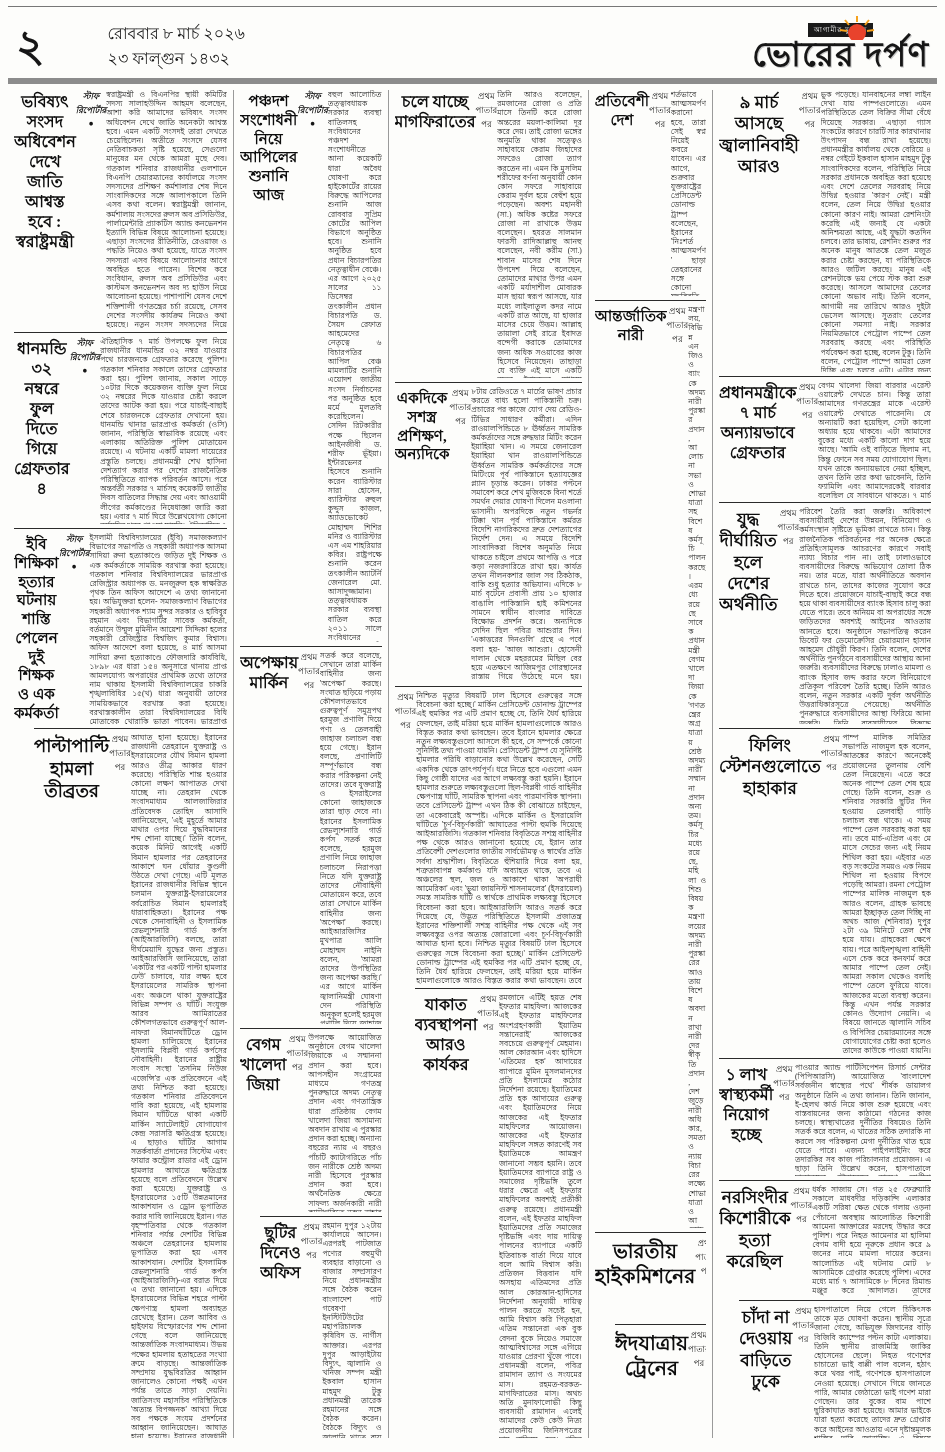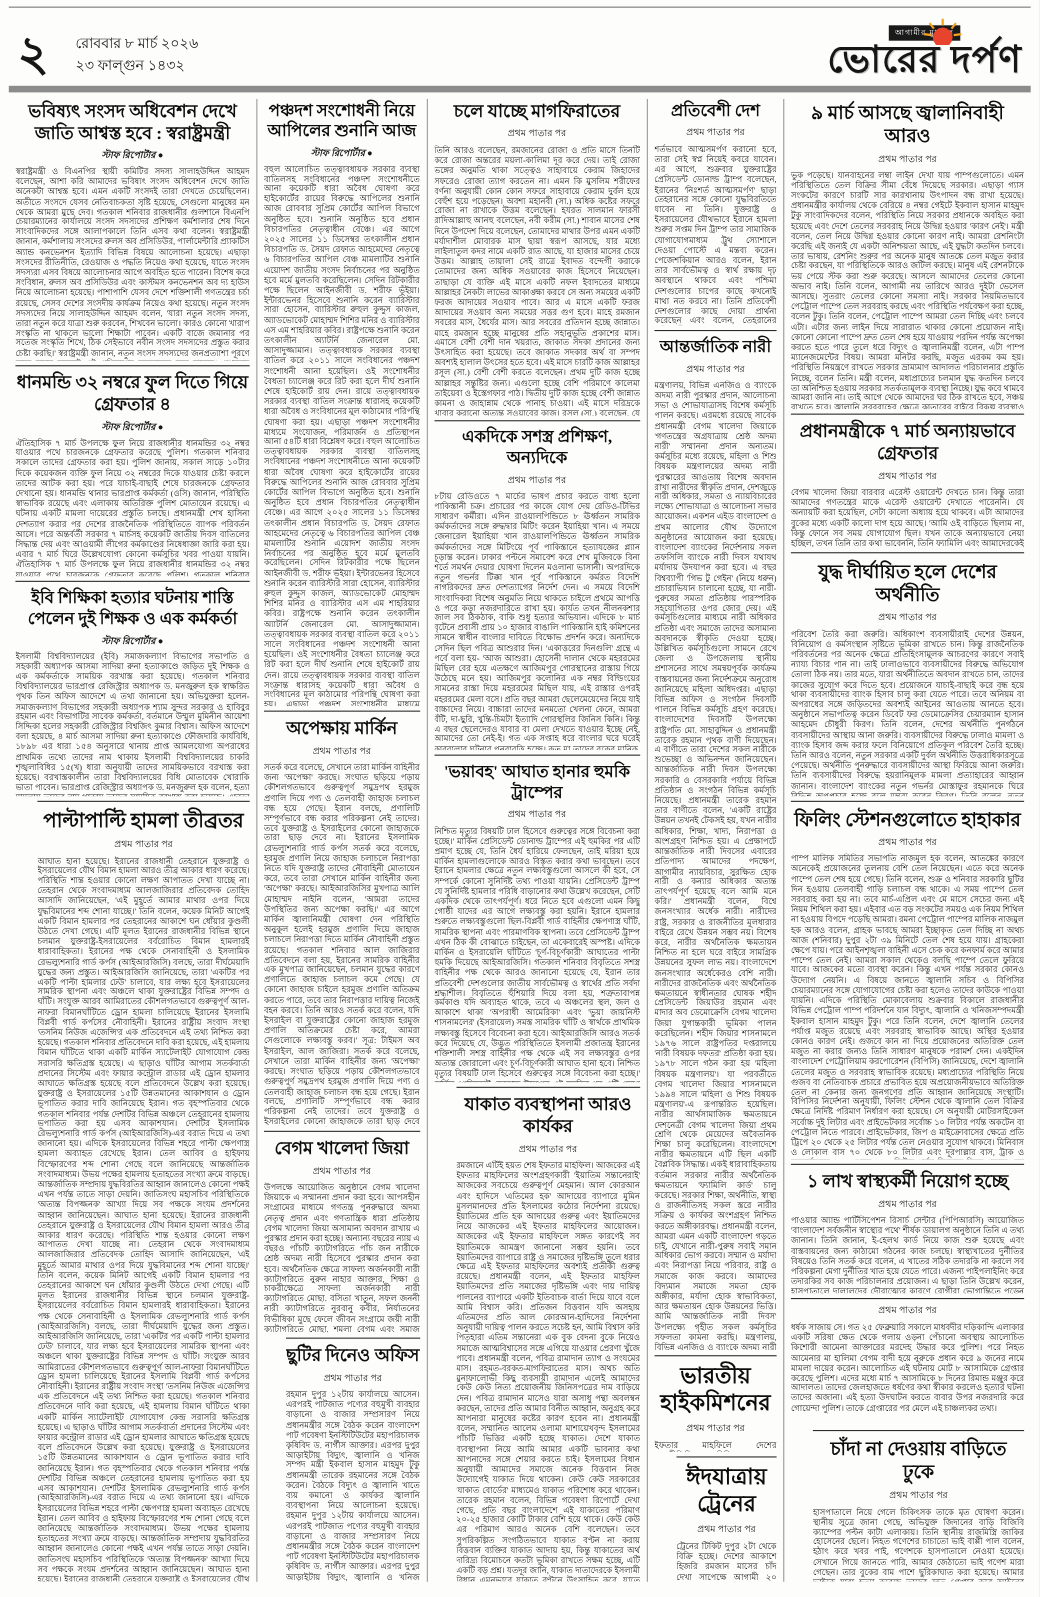--- a/index.html
+++ b/index.html
@@ -6,34 +6,34 @@
   .sheet{
     width:945px;height:1452px;margin:0 auto;background:#fdfdfb;color:#161616;
     font-family:"Liberation Serif","DejaVu Serif",serif;
     box-sizing:border-box;padding:6px 8px 10px;position:relative;overflow:hidden;
   }
   
   .hdr{display:flex;align-items:flex-end;justify-content:space-between;
        border-top:1px solid #777;padding:4px 2px 6px;border-bottom:6px solid #8c8c8c;height:78px;box-sizing:border-box;}
   .hdr-left{display:flex;align-items:center;gap:18px;}
   .pageno{font-size:44px;font-weight:bold;line-height:1;padding:0 6px;}
-  .dates{font-size:13px;line-height:1.55;}
+  .dates{font-size:16px;line-height:1.55;margin-left:39px;}
   .masthead{position:relative;text-align:center;padding-right:6px;}
   .masthead .slug{display:inline-block;background:#1a1a1a;color:#fff;font-size:7px;
        padding:1px 6px;letter-spacing:1px;margin-bottom:1px;}
   .masthead .title{font-size:34px;font-weight:bold;line-height:1;letter-spacing:1px;
        text-shadow:1px 1px 0 #c8c8c8;position:relative;z-index:2;}
   .masthead .sun{position:absolute;top:-4px;right:58px;z-index:1;}
   
   .content{display:flex;height:1348px;margin-top:6px;}
   .col{box-sizing:border-box;padding:0 6px;border-right:1px solid #9a9a9a;display:flex;flex-direction:column;overflow:hidden;}
   .col:last-child{border-right:none;}
   .c1{width:237px;}.c2{width:162px;}.c3{width:210px;}.c4{width:130px;justify-content:space-between;}.c5{width:235px;}
   
-  .story{display:flex;flex-direction:column;overflow:hidden;box-sizing:border-box;flex:0 0 auto;}
+  .story{display:flex;overflow:hidden;box-sizing:border-box;flex:0 0 auto;}
   .story.grow{flex:1 1 auto;margin-left:20px;}
   .story + .story{border-top:1.5px solid #2b2b2b;margin-top:4px;padding-top:4px;}
   .hl{font-weight:bold;text-align:center;margin:2px 0 3px;line-height:1.25;color:#0d0d0d;}
   .hl.s18{font-size:18px;} .hl.s17{font-size:17px;} .hl.s16{font-size:16px;}
   .hl.s15{font-size:15px;} .hl.s14{font-size:20px;}
   .kicker{font-size:8.5px;font-weight:normal;text-align:center;margin-bottom:3px;}
   .byline{font-size:8.5px;font-weight:bold;font-style:italic;text-align:center;margin:0 0 2px;}
   .body{font-size:7.6px;line-height:9.2px;text-align:justify;margin:0;flex:1 1 auto;
         overflow:hidden;color:#1d1d1d;word-break:break-word;}
 </style>
@@ -121,21 +121,20 @@
         <h2 class="hl s16">চলে যাচ্ছে মাগফিরাতের</h2>
         <div class="kicker">প্রথম পাতার পর</div>
         <p class="body">তিনি আরও বলেছেন, রমজানের রোজা ও প্রতি মাসে তিনটি করে রোজা অন্তরের ময়লা-কালিমা দূর করে দেয়। তাই রোজা ভঙ্গের অনুমতি থাকা সত্ত্বেও সাহাবায়ে কেরাম জিহাদের সফরেও রোজা ত্যাগ করতেন না। এমন কি মুসলিম শরীফের বর্ণনা অনুযায়ী কোন কোন সফরে সাহাবায়ে কেরাম দুর্বল হয়ে বেহুঁশ হয়ে পড়েছেন। অবশ্য মহানবী (সা.) অধিক কষ্টের সফরে রোজা না রাখাকে উত্তম বলেছেন। হযরত সালমান ফারসী রাদিআল্লাহু আনহু বলেছেন, নবী করীম (সা.) শাবান মাসের শেষ দিনে উপদেশ দিয়ে বলেছেন, তোমাদের মাথার উপর এমন একটি মর্যাদাশীল মোবারক মাস ছায়া স্বরূপ আসছে, যার মধ্যে লাইলাতুল কদর নামে একটি রাত আছে, যা হাজার মাসের চেয়ে উত্তম। আল্লাহ তায়ালা সেই রাত্রে ইবাদত বন্দেগী করাকে তোমাদের জন্য অধিক সওয়াবের কাজ হিসেবে নিয়েছেন। তাছাড়া যে ব্যক্তি এই মাসে একটি নফল ইবাদতের মাধ্যমে আল্লাহর নৈকট্য লাভের আকাঙ্ক্ষা করবে সে অন্য সময়ের একটি ফরজ আদায়ের সওয়াব পাবে। আর এ মাসে একটি ফরজ আদায়ের সওয়াব অন্য সময়ের সত্তর গুণ হবে। মাহে রমজান সবরের মাস, ধৈর্যের মাস। আর সবরের প্রতিদান হচ্ছে জান্নাত। মাহে রমজান হচ্ছে মানুষের প্রতি সহানুভূতি প্রকাশের মাস। এমাসে বেশী বেশী দান খয়রাত, জাকাত সদকা প্রদানের জন্য উৎসাহিত করা হয়েছে। তবে জাকাত সদকার অর্থ বা সম্পদ অবশ্যই হালাল উৎসের হতে হবে। এই মাসে চারটি কাজ আল্লাহর রসূল (সা.) বেশী বেশী করতে বলেছেন। প্রথম দুটি কাজ হচ্ছে আল্লাহর সন্তুষ্টির জন্য। এগুলো হচ্ছে বেশি পরিমাণে কালেমা তাইয়েবা ও ইস্তেগফার পাঠ। দ্বিতীয় দুটি কাজ হচ্ছে বেশী জান্নাত কামনা ও জাহান্নাম থেকে পানাহ চাওয়া। এই মাসে দরিদ্রকে খাবার করানো অত্যন্ত সওয়াবের কাজ। রসূল (সা.) বলেছেন, যে ব্যক্তি কোন রোজাদারকে ইফতার করাবে, সে তার সমান সওয়াব পাবে কিন্তু রোজাদারের সওয়াবের কোন কমতি করা হবেনা। যে ব্যক্তি এমাসে কোন রোজাদারকে পান করাবেন, আল্লাহপাক কিয়ামতের দিন তাকে হাউজে কাউসার থেকে পান করাবেন। যে জান্নাতে প্রবেশ করা পর্যন্ত তার আর পিপাসা লাগবেনা। মাহে রমজান কর্মসূচি ও কল্যাণময়তার দিক থেকে শ্রেষ্ঠ মাস। মহান আল্লাহ এই মাসের কল্যাণ আমাদের দান করুন!</p>
       </article>
       <article class="story" style="height:300px">
         <h2 class="hl s15">একদিকে সশস্ত্র প্রশিক্ষণ, অন্যদিকে</h2>
         <div class="kicker">প্রথম পাতার পর</div>
         <p class="body">৮টায় রেডিওতে ৭ মার্চের ভাষণ প্রচার করতে বাধ্য হলো পাকিস্তানী চক্র। প্রচারের পর কাজে যোগ দেয় রেডিও-টিভির সাধারণ কর্মীরা। এদিন রাওয়ালপিন্ডিতে ৮ ঊর্ধ্বতন সামরিক কর্মকর্তাদের সঙ্গে রুদ্ধদ্বার মিটিং করেন ইয়াহিয়া খান। এ সময়ে জেনারেল ইয়াহিয়া খান রাওয়ালপিন্ডিতে ঊর্ধ্বতন সামরিক কর্মকর্তাদের সঙ্গে মিটিংয়ে পূর্ব পাকিস্তানে হত্যাযজ্ঞের প্ল্যান চূড়ান্ত করেন। ঢাকার পল্টনে সমাবেশ করে শেখ মুজিবকে বিনা শর্তে সমর্থন দেয়ার ঘোষণা দিলেন মওলানা ভাসানী। অপরদিকে নতুন গভর্নর টিক্কা খান পূর্ব পাকিস্তানে কর্মরত বিদেশি নাগরিকদের দ্রুত দেশত্যাগের নির্দেশ দেন। এ সময়ে বিদেশি সাংবাদিকরা বিশেষ অনুমতি নিয়ে থাকতে চাইলে প্রথমে আপত্তি ও পরে কড়া নজরদারিতে রাখা হয়। কার্যত তখন নীলনকশার জাল সব ঠিকঠাক, বাকি শুধু হত্যার অভিযান। এদিকে ৮ মার্চ বৃটেনে প্রবাসী প্রায় ১০ হাজার বাঙালি পাকিস্তানি হাই কমিশনের সামনে স্বাধীন বাংলার দাবিতে বিক্ষোভ প্রদর্শন করে। অন্যদিকে সেদিন ছিল পবিত্র আশুরার দিন। 'একাত্তরের দিনগুলি' গ্রন্থে এ পর্বে বলা হয়- 'আজ আশুরা। হোসেনী দালান থেকে মহররমের মিছিল বের হয়ে এতক্ষণে আজিমপুর গোরস্থানের রাস্তায় গিয়ে উঠেছে মনে হয়। আজিমপুর কলোনির এক নম্বর বিল্ডিংয়ের সামনের রাস্তা দিয়ে মহররমের মিছিল যায়, এই রাস্তার ওপরই মহররমের মেলা বসে। প্রতি বছর আমরা ছেলেমেয়েদের নিয়ে যাই বাচ্চাদের নিয়ে। বাচ্চারা তাদের মনমতো খেলনা কেনে, আমরা বঁটি, দা-ছুরি, খুন্তি-চিমটা ইত্যাদি গোরস্থলির জিনিস কিনি। কিন্তু এ বছর ছেলেদেরও যাবার বা মেলা দেখতে যাওয়ার ইচ্ছে নেই, আমাদের তো নেই-ই। গত এক সপ্তাহ ধরে বাংলার ঘরে ঘরেই কারবালার ঘটনার পুনরাবৃত্তি হচ্ছে। কত মা তাদের বুকের মানিক, কত বিবি সখিনার নওজোয়ান স্বামী পথে-প্রান্তরে ঢলে পড়ছে- বাংলাদেশের ঘরে এখন প্রতিদিনই আশুরার হাহাকার, মর্সিয়ার মাতম। কিন্তু কবি যে বলেছেন, 'ত্যাগ চাই, মর্সিয়া ক্রন্দন চাহি না', তাই বুঝি দুর্দান্ত দামাল ছেলেরা 'ত্যাগ চাই' বলে ঘরের নিশ্চিন্ত আরাম ছেড়ে পথে বেরিয়ে পড়েছে। গত সন্ধ্যায় বায়তুল মোকাররম থেকে এমন লম্বা মশাল মিছিল বেরিয়েছিল যে বলার নয়। আমরা দেখি নি-কর্মী, ফকির, শরীফ এরা কাছাকাছির মধ্যে রাত এগারোটা করে ফেলেছিল। খবরটি জানা গেল বান্ধবী রোকেয়ার টেলিফোনে। ওদের বাড়ি ধানমন্ডি আট নম্বর মেইন রোডের ওপর। ওদের বাড়ির সামনে মিরপুর রোড দিয়েই সব মিছিল বঙ্গবন্ধুর বাড়ির দিকে যায়। রোকেয়া বলল, 'জানিস মশাল মিছিল দেখে আমারও রাস্তায় নেমে যেতে ইচ্ছে করছিল।'</p>
       </article>
       <article class="story" style="height:298px">
-        <h2 class="hl s15">'ভয়াবহ' আঘাত হানার হুমকি ট্রাম্পের</h2>
         <div class="kicker">প্রথম পাতার পর</div>
         <p class="body">নিশ্চিত মৃত্যুর বিষয়টি ঢাল হিসেবে গুরুত্বের সঙ্গে বিবেচনা করা হচ্ছে।' মার্কিন প্রেসিডেন্ট ডোনাল্ড ট্রাম্পের এই হুমকির পর এটি প্রমাণ হচ্ছে যে, তিনি ধৈর্য হারিয়ে ফেলছেন, তাই মরিয়া হয়ে মার্কিন হামলাগুলোকে আরও বিস্তৃত করার কথা ভাবছেন। তবে ইরানে হামলার ক্ষেত্রে নতুন লক্ষ্যবস্তুগুলো আসলে কী হবে, সে সম্পর্কে কোনো সুনির্দিষ্ট তথ্য পাওয়া যায়নি। প্রেসিডেন্ট ট্রাম্প যে সুনির্দিষ্ট হামলার পরিধি বাড়ানোর কথা উল্লেখ করেছেন, সেটি একদিক থেকে তাৎপর্যপূর্ণ। ধরে নিতে হবে এগুলো এমন কিছু গোষ্ঠী যাদের এর আগে লক্ষ্যবস্তু করা হয়নি। ইরানে হামলার শুরুতে লক্ষ্যবস্তুগুলো ছিল-বিপ্লবী গার্ড বাহিনীর ক্ষেপণাস্ত্র ঘাঁটি, সামরিক স্থাপনা এবং পারমাণবিক স্থাপনা। তবে প্রেসিডেন্ট ট্রাম্প এখন ঠিক কী বোঝাতে চাইছেন, তা একেবারেই অস্পষ্ট। এদিকে মার্কিন ও ইসরায়েলি ঘাঁটিতে 'চূর্ণ-বিচূর্ণকারী' আঘাতের পাল্টা হুমকি দিয়েছে আইআরজিসি। গতকাল শনিবার বিবৃতিতে সশস্ত্র বাহিনীর পক্ষ থেকে আরও জানানো হয়েছে যে, ইরান তার প্রতিবেশী দেশগুলোর জাতীয় সার্বভৌমত্ব ও স্বার্থের প্রতি সর্বদা শ্রদ্ধাশীল। বিবৃতিতে হুঁশিয়ারি দিয়ে বলা হয়, শত্রুতাবাপন্ন কর্মকাণ্ড যদি অব্যাহত থাকে, তবে এ অঞ্চলের স্থল, জল ও আকাশে থাকা 'অপরাধী আমেরিকা' এবং 'ভুয়া জায়নিস্ট শাসনামলের' (ইসরায়েল) সমস্ত সামরিক ঘাঁটি ও স্বার্থকে প্রাথমিক লক্ষ্যবস্তু হিসেবে বিবেচনা করা হবে। আইআরজিসি আরও সতর্ক করে দিয়েছে যে, উদ্ভূত পরিস্থিতিতে ইসলামী প্রজাতন্ত্র ইরানের শক্তিশালী সশস্ত্র বাহিনীর পক্ষ থেকে এই সব লক্ষ্যবস্তুর ওপর অত্যন্ত জোরালো এবং চূর্ণ-বিচূর্ণকারী আঘাত হানা হবে। নিশ্চিত মৃত্যুর বিষয়টি ঢাল হিসেবে গুরুত্বের সঙ্গে বিবেচনা করা হচ্ছে।' মার্কিন প্রেসিডেন্ট ডোনাল্ড ট্রাম্পের এই হুমকির পর এটি প্রমাণ হচ্ছে যে, তিনি ধৈর্য হারিয়ে ফেলছেন, তাই মরিয়া হয়ে মার্কিন হামলাগুলোকে আরও বিস্তৃত করার কথা ভাবছেন। তবে ইরানে হামলার ক্ষেত্রে নতুন লক্ষ্যবস্তুগুলো আসলে কী হবে, সে সম্পর্কে কোনো সুনির্দিষ্ট তথ্য পাওয়া যায়নি। প্রেসিডেন্ট ট্রাম্প যে সুনির্দিষ্ট হামলার পরিধি বাড়ানোর কথা উল্লেখ করেছেন, সেটি একদিক থেকে তাৎপর্যপূর্ণ। ধরে নিতে হবে এগুলো এমন কিছু গোষ্ঠী যাদের এর আগে লক্ষ্যবস্তু করা হয়নি। ইরানে হামলার শুরুতে লক্ষ্যবস্তুগুলো ছিল-বিপ্লবী গার্ড বাহিনীর ক্ষেপণাস্ত্র ঘাঁটি, সামরিক স্থাপনা এবং পারমাণবিক স্থাপনা। তবে প্রেসিডেন্ট ট্রাম্প এখন ঠিক কী বোঝাতে চাইছেন, তা একেবারেই অস্পষ্ট। এদিকে মার্কিন ও ইসরায়েলি ঘাঁটিতে 'চূর্ণ-বিচূর্ণকারী' আঘাতের পাল্টা হুমকি দিয়েছে আইআরজিসি। গতকাল শনিবার বিবৃতিতে সশস্ত্র বাহিনীর পক্ষ থেকে আরও জানানো হয়েছে যে, ইরান তার প্রতিবেশী দেশগুলোর জাতীয় সার্বভৌমত্ব ও স্বার্থের প্রতি সর্বদা শ্রদ্ধাশীল। বিবৃতিতে হুঁশিয়ারি দিয়ে বলা হয়, শত্রুতাবাপন্ন কর্মকাণ্ড যদি অব্যাহত থাকে, তবে এ অঞ্চলের স্থল, জল ও আকাশে থাকা 'অপরাধী আমেরিকা' এবং 'ভুয়া জায়নিস্ট শাসনামলের' (ইসরায়েল) সমস্ত সামরিক ঘাঁটি ও স্বার্থকে প্রাথমিক লক্ষ্যবস্তু হিসেবে বিবেচনা করা হবে। আইআরজিসি আরও সতর্ক করে দিয়েছে যে, উদ্ভূত পরিস্থিতিতে ইসলামী প্রজাতন্ত্র ইরানের শক্তিশালী সশস্ত্র বাহিনীর পক্ষ থেকে এই সব লক্ষ্যবস্তুর ওপর অত্যন্ত জোরালো এবং চূর্ণ-বিচূর্ণকারী আঘাত হানা হবে।</p>
       </article>
       <article class="story grow">
         <h2 class="hl s16">যাকাত ব্যবস্থাপনা আরও কার্যকর</h2>
         <div class="kicker">প্রথম পাতার পর</div>
         <p class="body">রমজানে এটিই হয়ত শেষ ইফতার মাহফিল। আজকের এই ইফতার মাহফিলের অংশগ্রহণকারী 'ইয়াতিম সন্তানেরাই' আজকের সবচেয়ে গুরুত্বপূর্ণ মেহমান। আল কোরআন এবং হাদিসে 'এতিমের হক' আদায়ের ব্যাপারে মুমিন মুসলমানদের প্রতি ইসলামের কঠোর নির্দেশনা রয়েছে। ইয়াতিমের প্রতি হক আদায়ের গুরুত্ব এবং ইয়াতিমদের নিয়ে আজকের এই ইফতার মাহফিলের আয়োজন। আজকের এই ইফতার মাহফিলে সঙ্গত কারণেই সব ইয়াতিমকে আমন্ত্রণ জানানো সম্ভব হয়নি। তবে ইয়াতিমদের ব্যাপারে রাষ্ট্র ও সমাজের দৃষ্টিভঙ্গি তুলে ধরার ক্ষেত্রে এই ইফতার মাহফিলের অবশ্যই প্রতীকী গুরুত্ব রয়েছে। প্রধানমন্ত্রী বলেন, এই ইফতার মাহফিল ইয়াতিমদের প্রতি সমাজের দৃষ্টিভঙ্গি এবং দায় দায়িত্ব পালনের ব্যাপারে একটি ইতিবাচক বার্তা দিয়ে যাবে বলে আমি বিশ্বাস করি। প্রতিজন বিত্তবান যদি অসহায় এতিমদের প্রতি আল কোরআন-হাদিসের নির্দেশনা অনুযায়ী দায়িত্ব পালন করতে সচেষ্ট হন, আমি বিশ্বাস করি পিতৃহারা এতিম সন্তানেরা এক বুক বেদনা বুকে নিয়েও সমাজে আত্মবিশ্বাসের সঙ্গে এগিয়ে যাওয়ার প্রেরণা খুঁজে পাবে। প্রধানমন্ত্রী বলেন, পবিত্র রামাদান ত্যাগ ও সংযমের মাস। রহমত-বরকত-মাগফিরাতের মাস। অথচ অতি মুনাফালোভী কিছু ব্যবসায়ী রামাদান এলেই আমাদের কেউ কেউ নিত্য প্রয়োজনীয় জিনিসপত্রের দাম বাড়িয়ে দেন। পবিত্র রামাদান মাসেও যারা অসাধু পন্থা অবলম্বন করছেন, তাদের প্রতি আমার বিনীত আহ্বান, অনুগ্রহ করে আপনারা মানুষের কষ্টের কারণ হবেন না। প্রধানমন্ত্রী বলেন, সম্মানিত আলেম ওলামা মাশায়েখবৃন্দ ইসলামের পাঁচটি ভিত্তির একটি হচ্ছে যাকাত। দেশে যাকাত ব্যবস্থাপনা নিয়ে আমি আমার একটি ভাবনার কথা আপনাদের সঙ্গে শেয়ার করতে চাই। ইসলামের বিধান অনুযায়ী আমাদের সমাজে অনেক বিত্তবান নিজ উদ্যোগেই যাকাত দিয়ে থাকেন। কেউ কেউ সরকারের 'যাকাত বোর্ডের' মাধ্যমেও যাকাত পরিশোধ করে থাকেন। তারেক রহমান বলেন, বিভিন্ন গবেষণা রিপোর্টে দেখা গেছে, প্রতি বছর বাংলাদেশে এই যাকাতের পরিমাণ ২০-২৫ হাজার কোটি টাকার বেশি হয়ে থাকে। কেউ কেউ এর পরিমাণ আরও অনেক বেশি বলেছেন। তবে সুপরিকল্পিত সংগঠিতভাবে যাকাত বণ্টন না করায় বিত্তবান ব্যক্তির যাকাত আদায় হয়, কিন্তু যাকাতের অর্থ দারিদ্র্য বিমোচনে কতটা ভূমিকা রাখতে সক্ষম হচ্ছে, এটি একটি বড় প্রশ্ন। যতদূর জানি, যাকাত দাতাদেরকে ইসলামী বিধান এমনভাবে যাকাত বণ্টনে উৎসাহিত করে, যাতে একজন যাকাত গ্রহীতা প্রথম বছর যাকাত নেয়ার পর পরের বছর আর যাকাত গ্রহণ করতে না হয়। বিশেষজ্ঞরা বলছেন, পরিকল্পিতভাবে যাকাত বণ্টন করা গেলে দারিদ্র্য বিমোচনে যাকাত যুগান্তকারী ভূমিকা পালন করতে পারে। এমন বাস্তবতায় সরকার যাকাত ব্যবস্থাপনাকে আরও কার্যকর ও লক্ষ্যভিত্তিক করার পরিকল্পনা গ্রহণ করেছে। প্রধানমন্ত্রী বলেন, দারিদ্র্যসহ মিলিয়ে দেশে বর্তমানে পরিবারের সংখ্যা কম-বেশি চার কোটি। এ পরিবারগুলোর মধ্যে যদি দরিদ্র কিংবা হতদরিদ্র পরিবারগুলোকে চিহ্নিত করে তাদের পর্যায়ক্রমে পাঁচ লাখ পরিবারকে এক লাখ করে টাকা করে যাকাত দেওয়া হয়, আমার বিশ্বাস এসব পরিবারগুলোর মধ্যে বেশিরভাগ পরিবারকে পরের বছর আর যাকাত না-ও দিতে হতে পারে। লক্ষ্যভিত্তিক ও সুনির্দিষ্ট পরিকল্পনার মাধ্যমে যাকাত দেওয়া হলে ১০ থেকে ১৫ বছরের মধ্যে শুধু যাকাত ব্যবস্থাপনার মাধ্যমেই দেশে দারিদ্র্য বিমোচনে কার্যকর ভূমিকা রাখা সম্ভব। প্রধানমন্ত্রী বলেন, দারিদ্র্য বিমোচনে যাকাত ব্যবস্থাপনার বিষয়টি আপনাদের যৌক্তিক মনে হলে এ ব্যাপারে বিত্তবানদের সচেতন করার ক্ষেত্রে আপনারা আলেম-ওলামা মাশায়েখরা সবচেয়ে বেশি ভূমিকা পালন করতে পারেন। যাকাত ব্যবস্থাপনার মাধ্যমে দারিদ্র্য বিমোচন করার লক্ষ্যে দেশের শীর্ষস্থানীয় আলেম ওলামা, ইসলামিক স্কলার এবং সরকারি কর্মকর্তাসহ সংশ্লিষ্টদের নিয়ে ধর্ম মন্ত্রণালয়ের অধীনে বিদ্যমান 'যাকাত বোর্ড'কে পুনর্গঠন সম্ভব। যাকাতকে দারিদ্র্য বিমোচনে ব্যবহার করে ইসলামী বিশ্বে বাংলাদেশকে একটি মডেল হিসেবে উপস্থাপনের সুযোগ রয়েছে বলেও আমি মনে করি। প্রধানমন্ত্রী বলেন, সম্মানিত আলেম ওলামা মাশায়েখ এবং আমার এতিম শিশুরা পবিত্র ইফতার সামনে রেখে আমি আমার বক্তব্য আর দীর্ঘায়িত করতে চাই না। দেশ ও জনগণের কল্যাণে নেওয়া প্রতিটি পরিকল্পনা যেন আমরা সুন্দরভাবে বাস্তবায়ন করতে পারি, আল্লাহর দরবারে সেই প্রার্থনা জানিয়ে আমি আমার বক্তব্য শেষ করছি।</p>
       </article>
     </section>
 
@@ -182,20 +181,21 @@
         <h2 class="hl s17">ফিলিং স্টেশনগুলোতে হাহাকার</h2>
         <div class="kicker">প্রথম পাতার পর</div>
         <p class="body">পাম্প মালিক সমিতির সভাপতি নাজমুল হক বলেন, আতঙ্কের কারণে অনেকেই প্রয়োজনের তুলনায় বেশি তেল নিয়েছেন। এতে করে অনেক পাম্পে তেল শেষ হয়ে গেছে। তিনি বলেন, শুক্র ও শনিবার সরকারি ছুটির দিন হওয়ায় তেলবাহী গাড়ি চলাচল বন্ধ থাকে। এ সময় পাম্পে তেল সরবরাহ করা হয় না। তবে মার্চ-এপ্রিল এবং মে মাসে সেচের জন্য এই নিয়ম শিথিল করা হয়। এইবার এত বড় সংকটের সময়ও এক নিয়ম শিথিল না হওয়ায় বিপদে পড়েছি আমরা। রমনা পেট্রোল পাম্পের মালিক নাজমুল হক আরও বলেন, গ্রাহক ভাবছে আমরা ইচ্ছাকৃত তেল দিচ্ছি না অথচ আজ (শনিবার) দুপুর ২টা ৩৯ মিনিটে তেল শেষ হয়ে যায়। গ্রাহকেরা ক্ষেপে যায়। পরে আইনশৃঙ্খলা বাহিনী এসে চেক করে কনফার্ম করে আমার পাম্পে তেল নেই। আমরা সকাল থেকেও বলছি পাম্পে তেলে ফুরিয়ে যাবে। আজকের মতো ব্যবস্থা করেন। কিন্তু এখন পর্যন্ত সরকার কোনও উদ্যোগ নেয়নি। এ বিষয়ে জানতে জ্বালানি সচিব ও বিপিসির চেয়ারম্যানের সঙ্গে যোগাযোগের চেষ্টা করা হলেও তাদের কাউকে পাওয়া যায়নি। এদিকে পরিস্থিতি মোকাবেলায় শুক্রবার বিকালে রাজধানীর বিভিন্ন পেট্রোল পাম্প পরিদর্শনে যান বিদ্যুৎ, জ্বালানি ও খনিজসম্পদমন্ত্রী ইকবাল হাসান মাহমুদ টুকু। পরে তিনি বলেন, দেশে জ্বালানি তেলের পর্যাপ্ত মজুত রয়েছে এবং সরবরাহ স্বাভাবিক আছে। অস্থির হওয়ার কোনও কারণ নেই। গুজবে কান না দিয়ে প্রয়োজনের অতিরিক্ত তেল মজুত না করার জন্যও তিনি সাধারণ মানুষকে পরামর্শ দেন। একইদিন বাংলাদেশ পেট্রোলিয়াম করপোরেশন (বিপিসি) জানিয়েছে, দেশে জ্বালানি তেলের মজুত ও সরবরাহ স্বাভাবিক রয়েছে। মধ্যপ্রাচ্যের পরিস্থিতি নিয়ে গুজব বা নেতিবাচক প্রচারে প্রভাবিত হয়ে অপ্রয়োজনীয়ভাবে অতিরিক্ত তেল না কেনার জন্য জনগণের প্রতি আহ্বান জানিয়েছে সংস্থাটি। বিপিসির নির্দেশনা অনুযায়ী, ফিলিং স্টেশন থেকে জ্বালানি তেল বিক্রির ক্ষেত্রে নির্দিষ্ট পরিমাণ নির্ধারণ করা হয়েছে। সে অনুযায়ী মোটরসাইকেল সর্বোচ্চ দুই লিটার এবং প্রাইভেটকার সর্বোচ্চ ১০ লিটার পর্যন্ত অকটেন বা পেট্রোল নিতে পারবে। প্রাইভেটকার, জিপ ও মাইক্রোবাসের ক্ষেত্রে প্রতি ট্রিপে ২০ থেকে ২৫ লিটার পর্যন্ত তেল নেওয়ার সুযোগ থাকবে। মিনিবাস ও লোকাল বাস ৭০ থেকে ৮০ লিটার এবং দূরপাল্লার বাস, ট্রাক ও কাভার্ডভ্যান ১০০ থেকে ১২০ লিটার পর্যন্ত ডিজেল নিতে পারবে। সব মিলিয়ে, গুজব ও আতঙ্কে অতিরিক্ত তেল কেনার প্রবণতা এবং সরকার থেকে গতকাল শনিবার তেল সরবরাহ না হওয়ার কারণে রাজধানীর অনেক পেট্রোল পাম্পে সাময়িকভাবে জ্বালানি তেলের সংকট দেখা দিয়েছে।</p>
       </article>
       <article class="story" style="height:118px">
         <h2 class="hl s16">১ লাখ স্বাস্থ্যকর্মী নিয়োগ হচ্ছে</h2>
         <div class="kicker">প্রথম পাতার পর</div>
         <p class="body">পাওয়ার অ্যান্ড পার্টিসিপেশন রিসার্চ সেন্টার (পিপিআরসি) আয়োজিত 'বাংলাদেশ সর্বজনীন স্বাস্থ্যের পথে' শীর্ষক ডায়ালগ অনুষ্ঠানে তিনি এ তথ্য জানান। তিনি জানান, ই-হেলথ কার্ড নিয়ে কাজ শুরু হয়েছে এবং বাস্তবায়নের জন্য কাঠামো গঠনের কাজ চলছে। স্বাস্থ্যখাতের দুর্নীতির বিষয়েও তিনি সতর্ক করে বলেন, এ খাতের সঠিক তদারকি না করলে সব পরিকল্পনা মেগা দুর্নীতির খাত হয়ে যেতে পারে। এজন্য পাইপলাইনিং করে তদারকির সব কাজ পরিচালনার প্রয়োজন। এ ছাড়া তিনি উল্লেখ করেন, হাসপাতালে দালালদের দৌরাত্ম্যের কারণে রোগীরা ভোগান্তিতে পড়েন এবং চিকিৎসকেরা নিয়মিতভাবে উপস্থিত থাকেন না। সরকার এসব সমস্যার সমাধানেও কাজ করছে।</p>
       </article>
       <article class="story" style="height:116px">
+        <h2 class="hl s17">নরসিংদীর কিশোরীকে হত্যা করেছিল</h2>
         <div class="kicker">প্রথম পাতার পর</div>
         <p class="body">ধর্ষক সাজায় সে। গত ২৫ ফেব্রুয়ারি সকালে মাধবদীর দড়িকান্দি এলাকার একটি সরিষা ক্ষেত থেকে গলায় ওড়না পেঁচানো অবস্থায় আলোচিত কিশোরী আমেনা আক্তারের মরদেহ উদ্ধার করে পুলিশ। পরে নিহত আমেনার মা হালিমা বেগম বাদী হয়ে নূরুকে প্রধান করে ৯ জনের নামে মামলা দায়ের করেন। আলোচিত এই ঘটনায় মোট ৮ আসামিকে গ্রেপ্তার করেছে পুলিশ। এদের মধ্যে মার্চ ৭ আসামিকে ৮ দিনের রিমান্ড মঞ্জুর করে আদালত। তাদের জেলহাজতে ধর্ষণের কথা স্বীকার করলেও হত্যার ঘটনা তাদের অজানা। এই হত্যা উদঘাটন করতে বাবার উপর নজরদারি করে গোয়েন্দা পুলিশ। তাকে গ্রেপ্তারের পর মেলে এই চাঞ্চল্যকর তথ্য।</p>
       </article>
       <article class="story grow">
         <h2 class="hl s17">চাঁদা না দেওয়ায় বাড়িতে ঢুকে</h2>
         <div class="kicker">প্রথম পাতার পর</div>
         <p class="body">হাসপাতালে নিয়ে গেলে চিকিৎসক তাকে মৃত ঘোষণা করেন। স্থানীয় সূত্রে জানা গেছে, অভিযুক্ত জিদানের বাড়ি বিজিবি ক্যাম্পের পল্টন কাটা এলাকায়। তিনি স্থানীয় রাজমিস্ত্রি জাকির হোসেনের ছেলে। নিহত গণেশের চাচাতো ভাই বাপ্পী পাল বলেন, হঠাৎ করে খবর পাই, গণেশকে হাসপাতালে নেওয়া হয়েছে। সেখানে গিয়ে জানতে পারি, আমার জেঠাতো ভাই গণেশ মারা গেছেন। তার বুকের বাম পাশে ছুরিকাঘাত করা হয়েছে। আমার ভাইকে যারা হত্যা করেছে তাদের দ্রুত গ্রেপ্তার করে আইনের আওতায় এনে দৃষ্টান্তমূলক শাস্তির দাবি জানাচ্ছি। এ বিষয়ে কক্সবাজার সদর মডেল থানার ভারপ্রাপ্ত কর্মকর্তা (ওসি) ভূমি উদ্দিন বলেন, বাড়ির সেপটিক ট্যাংকের কাজ চলাকালে টাকা দাবি করা নিয়ে বিরোধের জেরে ছুরিকাঘাতের ঘটনা ঘটে। এতে গণেশ পাল নিহত হয়েছেন। অভিযুক্তদের বিরুদ্ধে আইনগত ব্যবস্থা নেওয়ার প্রক্রিয়া চলছে।</p>
       </article>
     </section>
 

